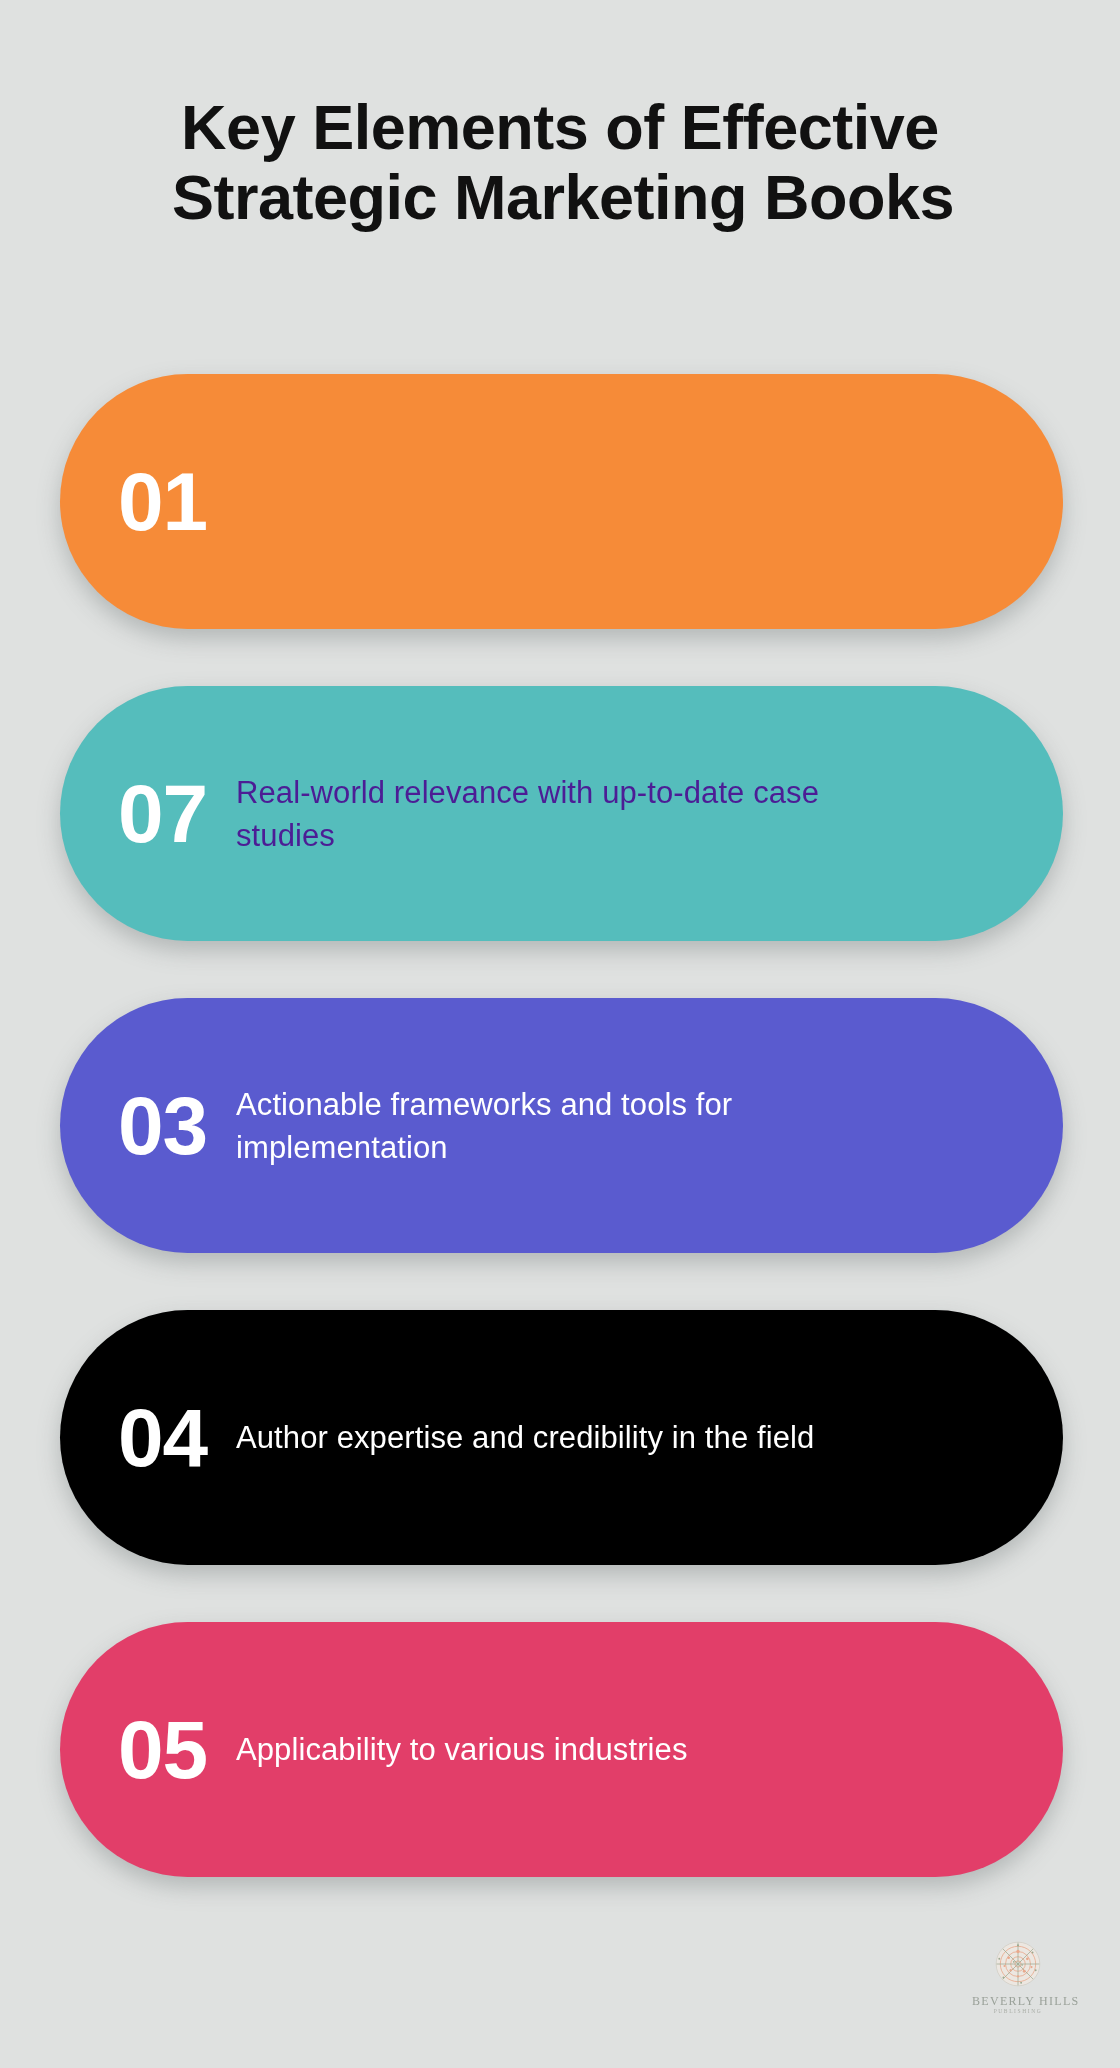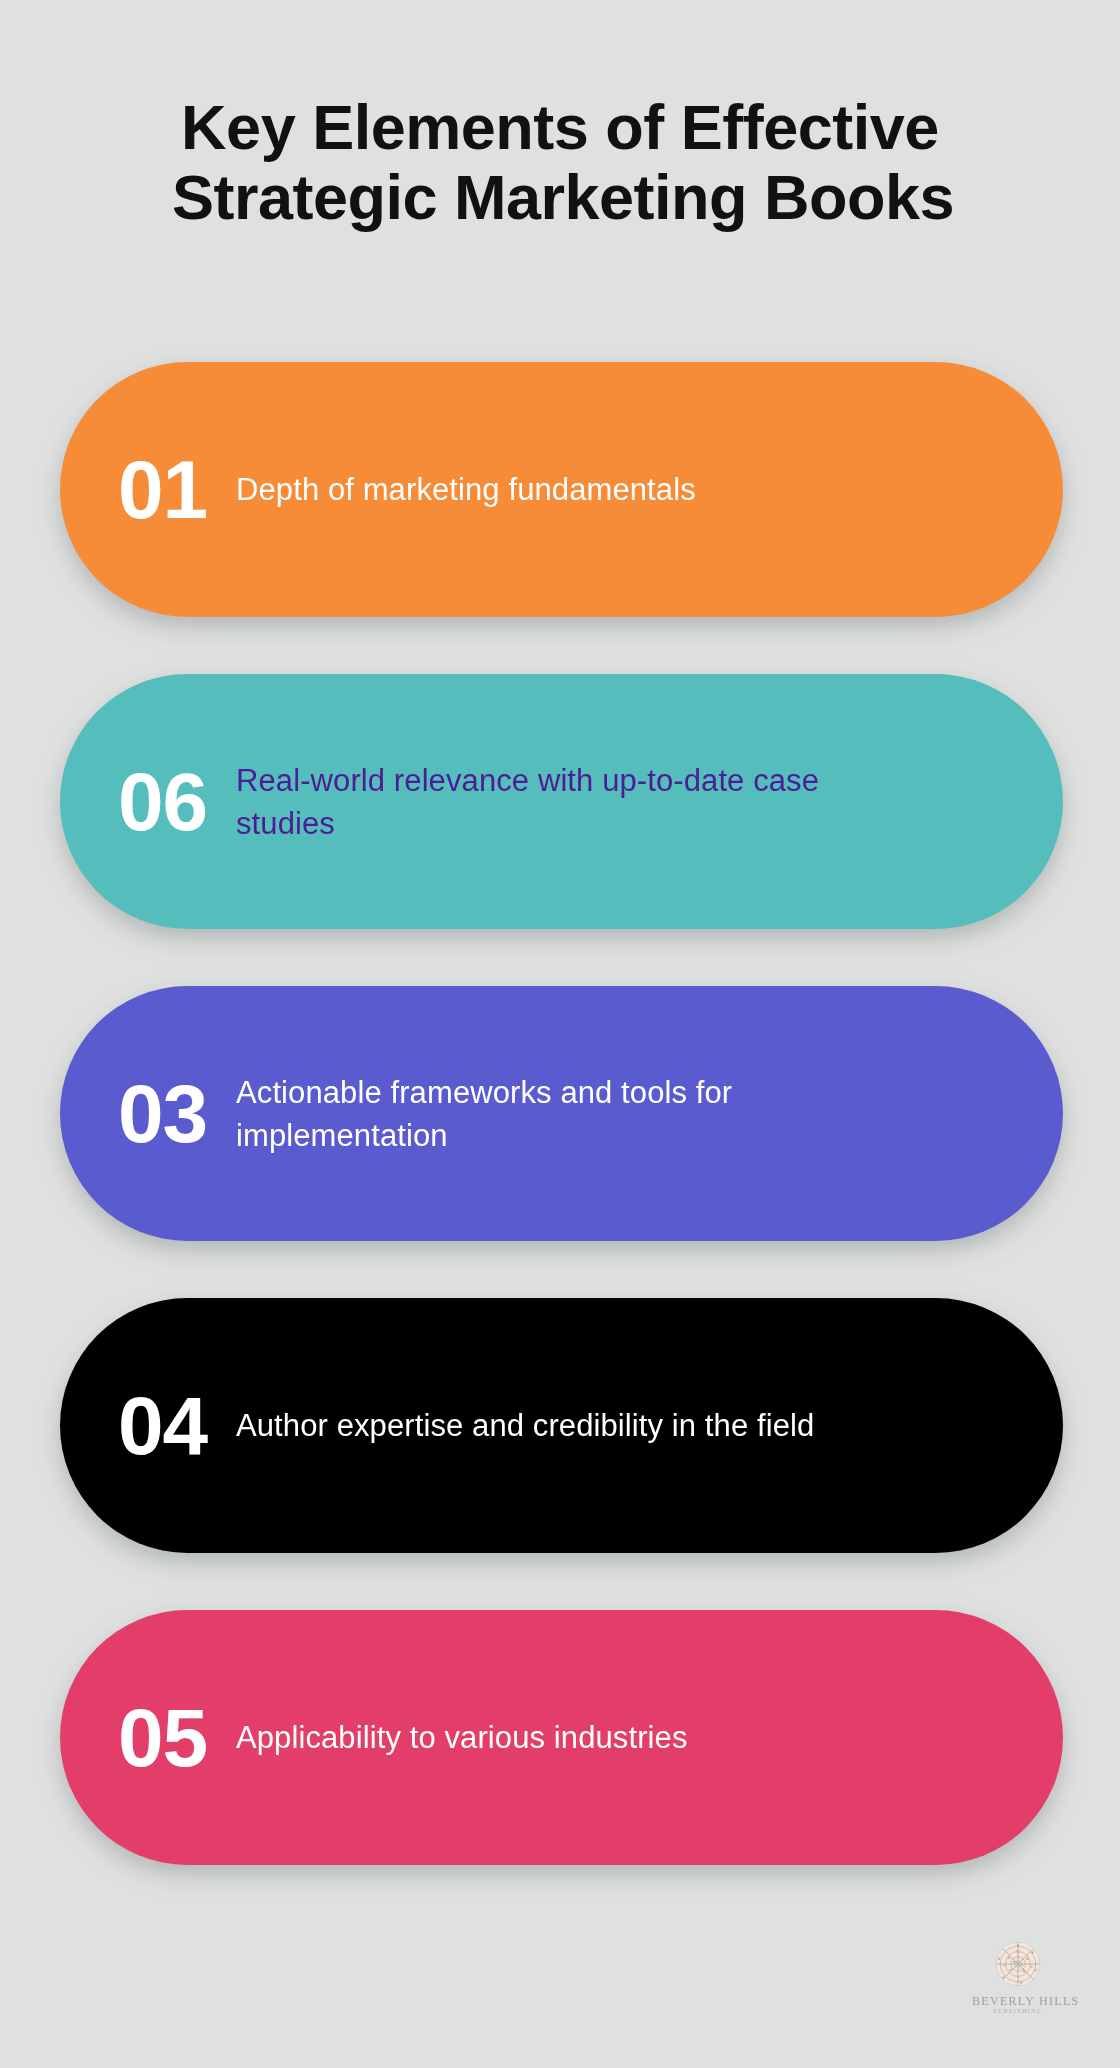--- a/index.html
+++ b/index.html
@@ -38,21 +38,21 @@
     font-size: 63px;
     line-height: 70px;
     letter-spacing: -0.5px;
     color: #111111;
     white-space: nowrap;
   }
 
   
   .cards {
     position: absolute;
-    top: 362px;
+    top: 374px;
     left: 60px;
     width: 1003px;
   }
   .card {
     position: relative;
     width: 1003px;
     height: 255px;
     border-radius: 128px;
     box-sizing: border-box;
     display: flex;
@@ -128,25 +128,24 @@
 
   <div class="title-block">
     <span class="title-line" style="color: rgb(17, 17, 17);">Key Elements of Effective</span>
     <span class="title-line" style="color: rgb(17, 17, 17); padding-left: 6px;">Strategic Marketing Books</span>
   </div>
 
   <div class="cards">
 
     <div class="card" style="background: rgb(246, 139, 56);">
       <div class="card-number" style="color: rgb(255, 255, 255);">01</div>
-      <div class="card-text" style="color: rgb(255, 255, 255);">Depth of marketing fundamentals</div>
     </div>
 
     <div class="card" style="background: rgb(85, 189, 188);">
-      <div class="card-number" style="color: rgb(255, 255, 255);">06</div>
+      <div class="card-number" style="color: rgb(255, 255, 255);">07</div>
       <div class="card-text" style="color: #4c1d95;">Real-world relevance with up-to-date case studies</div>
     </div>
 
     <div class="card" style="background: rgb(90, 91, 207);">
       <div class="card-number" style="color: rgb(255, 255, 255);">03</div>
       <div class="card-text" style="color: rgb(255, 255, 255);">Actionable frameworks and tools for implementation</div>
     </div>
 
     <div class="card" style="background: #000000;">
       <div class="card-number" style="color: rgb(255, 255, 255);">04</div>

